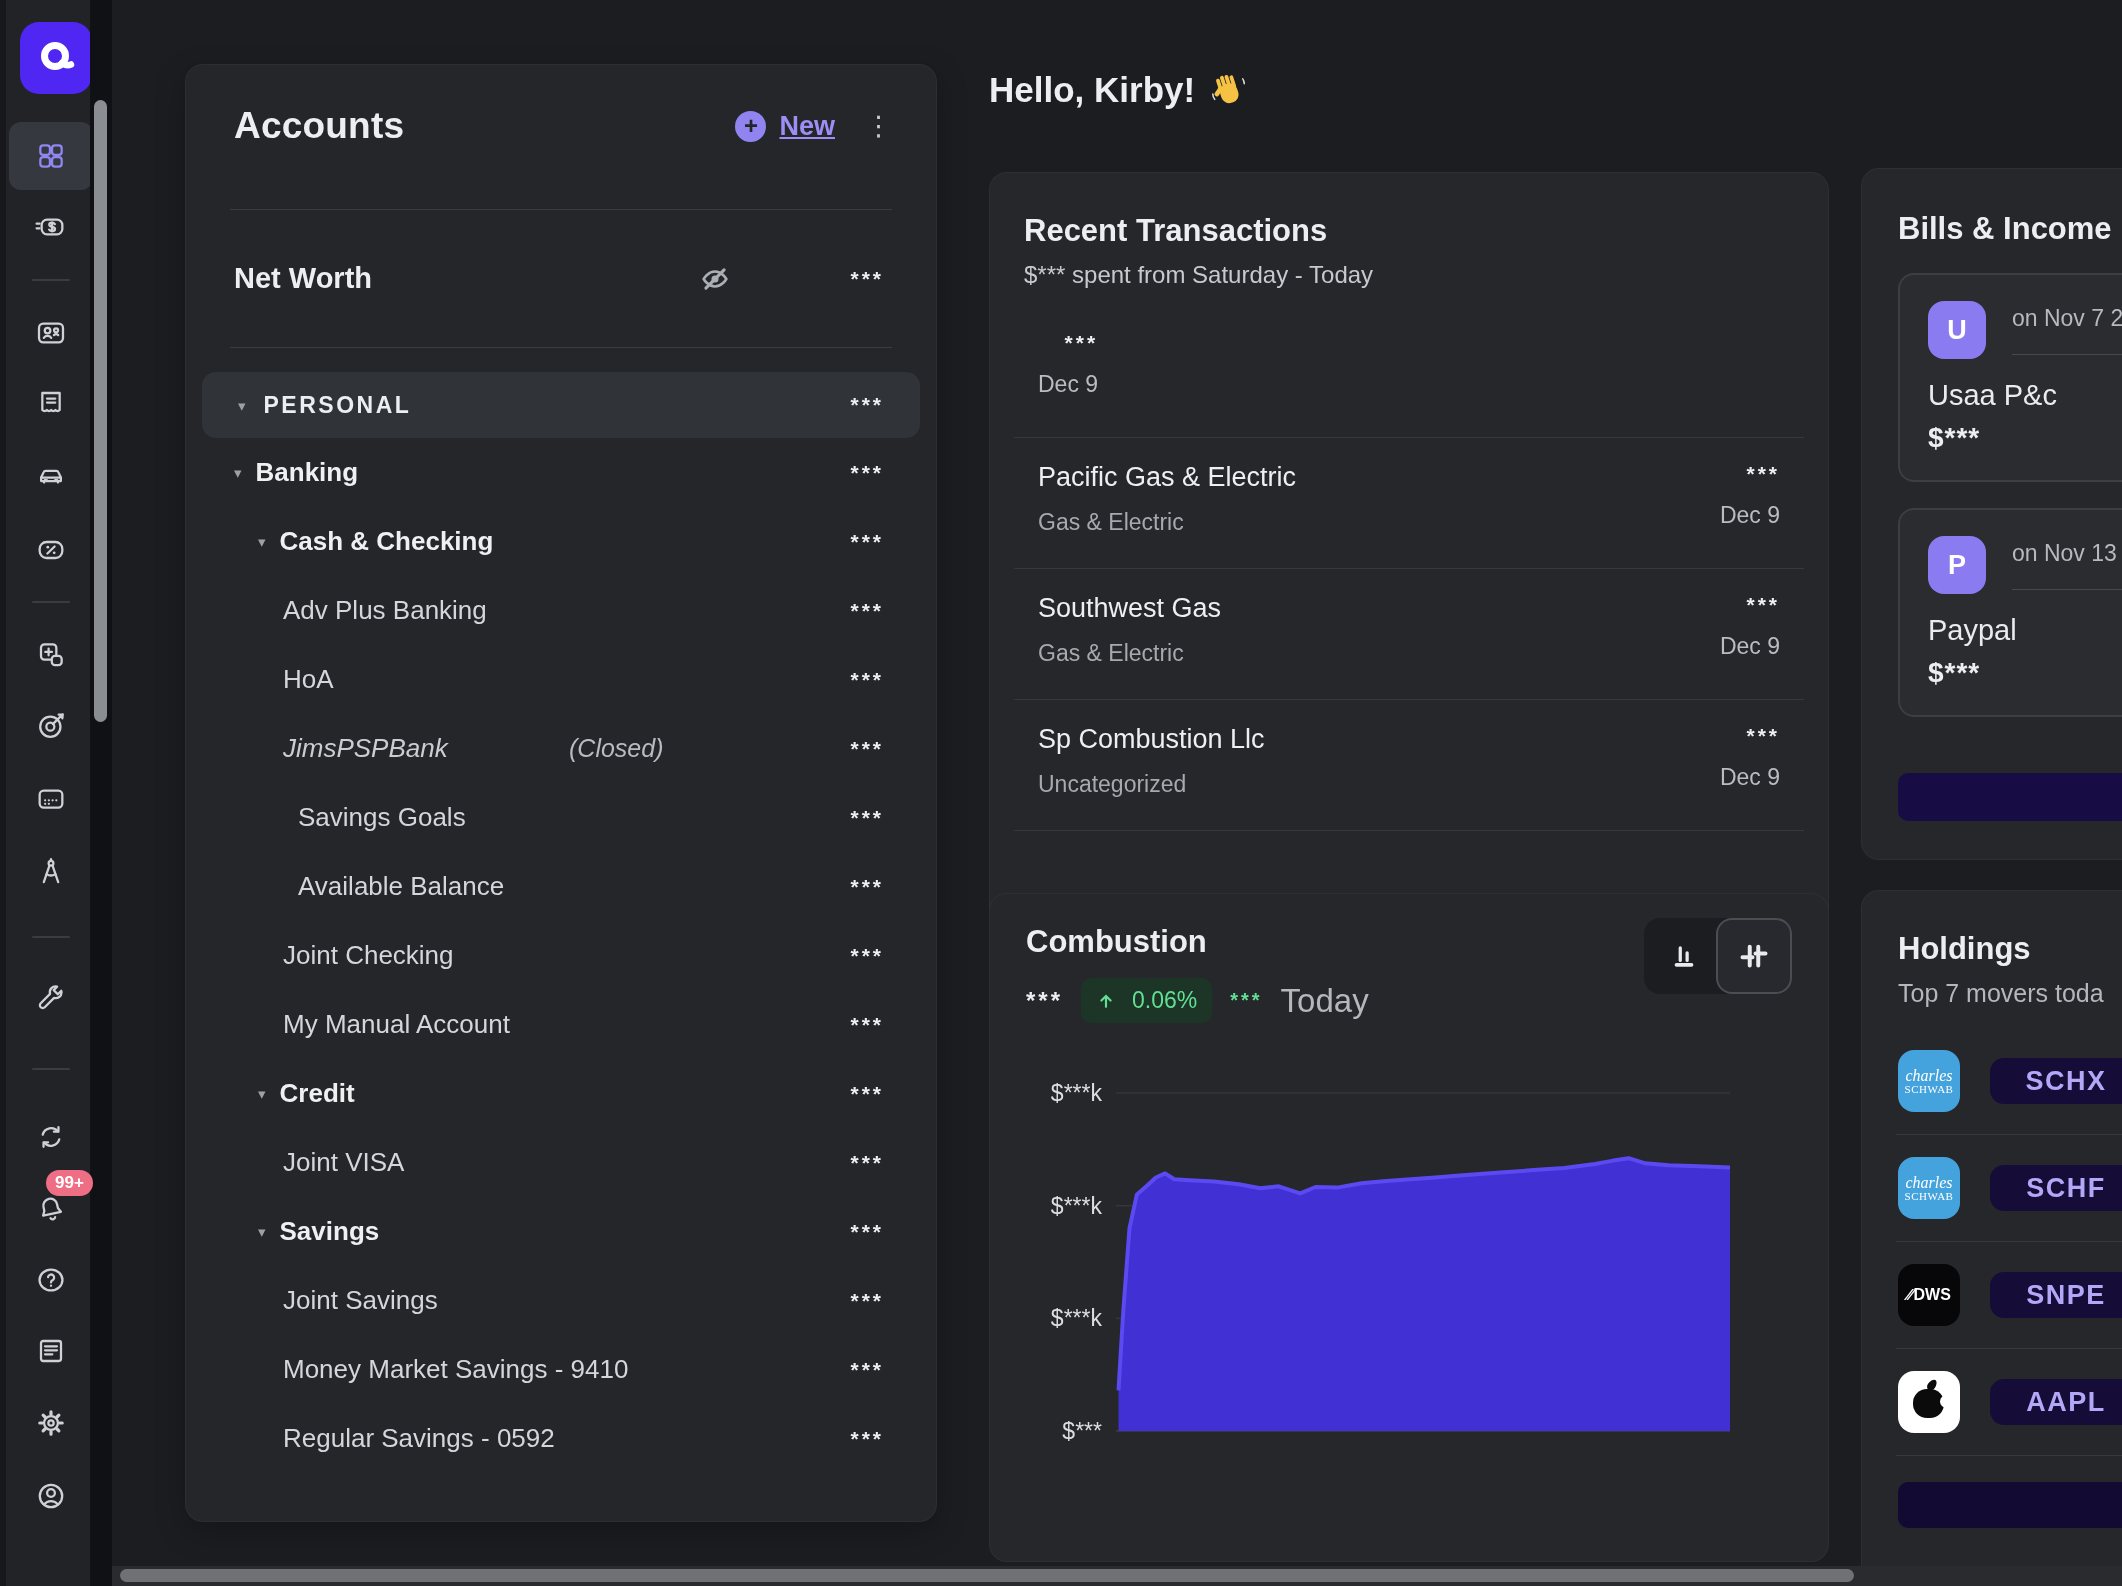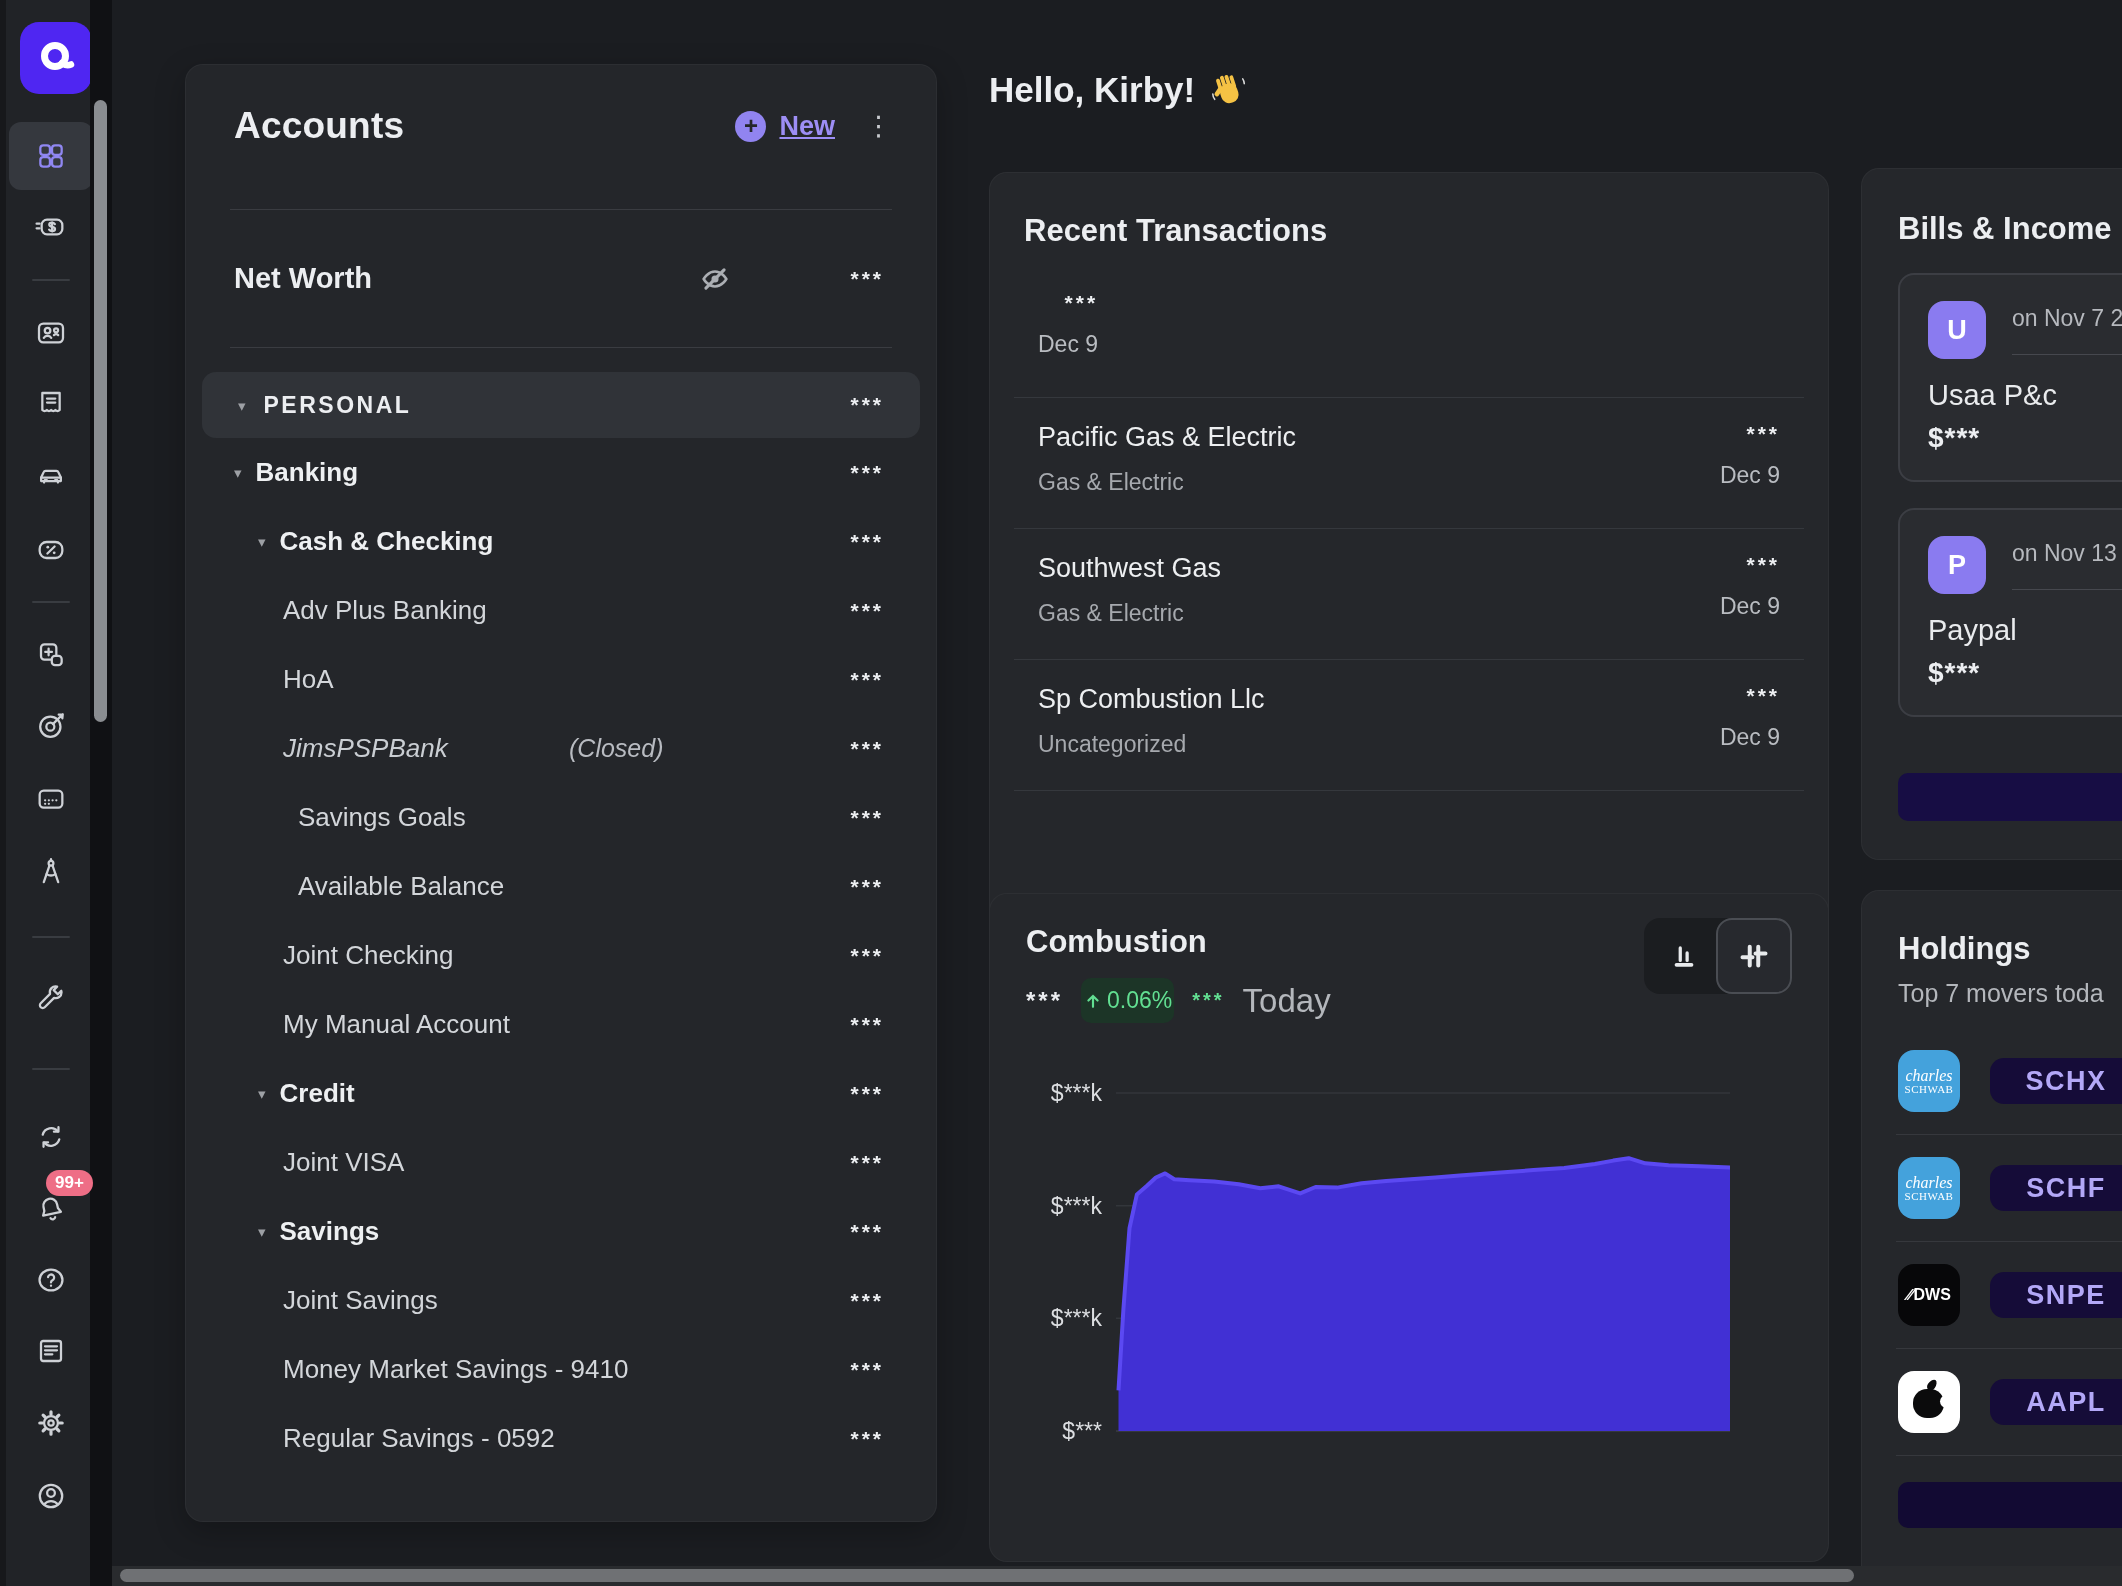--- a/index.html
+++ b/index.html
@@ -66,21 +66,21 @@
   .tx-name { font-size:27px; color:#edeff1; }
   .tx-cat { font-size:23px; color:#a6a9ae; margin-top:16px; }
   .tx-right { text-align:right; }
   .tx-date { font-size:23px; color:#b9bcc1; margin-top:16px; }
   .tx-div { height:1px; background:#35383d; margin:0 24px; }
 
   .investments { left:877px; top:893px; width:840px; height:669px; }
   .inv-head { padding:30px 36px 0; position:relative; }
   .inv-stats { display:flex; align-items:center; gap:18px; margin-top:18px; padding:0 36px; }
   .inv-stars { font-size:24px; font-weight:700; letter-spacing:3px; }
-  .pill-up { display:flex; align-items:center; gap:4px; background:#1c3527; color:#62df92; border-radius:10px; padding:9px 2px; font-size:23px; }
+  .pill-up { display:flex; align-items:center; gap:16px; background:#1c3527; color:#62df92; border-radius:10px; padding:9px 15px; font-size:23px; }
   .green-stars { color:#62df92; font-weight:700; font-size:20px; letter-spacing:3px; }
   .inv-period { font-size:33px; color:#b4b7bc; }
   .toggle { position:absolute; right:36px; top:24px; height:76px; background:#1b1d20; border-radius:16px; display:flex; align-items:center; padding:0 0 0 8px; }
   .tog-btn { width:64px; height:76px; display:flex; align-items:center; justify-content:center; cursor:pointer; }
   .tog-btn.on { width:76px; background:#27292e; border:2px solid #4a4d53; border-radius:16px; }
   .tog-btn svg { stroke:#e8eaec; fill:none; stroke-width:2.6; stroke-linecap:round; }
   .inv-chart { display:flex; margin-top:64px; padding-left:14px; }
   .ylabels { position:relative; width:112px; height:352px; }
   .ylabels span { position:absolute; right:14px; transform:translateY(-50%); font-size:23px; color:#dcdee1; }
   .chart-xlabels { display:flex; justify-content:space-between; width:614px; margin:14px 0 0 130px; }
@@ -398,20 +398,21 @@
         <rect x="6.6" y="8" width="11.1" height="12.4" rx="5"></rect>
         <rect x="2.6" y="9.6" width="7" height="3" rx="1.5" transform="rotate(-38 6 11)"></rect>
       </g>
       <path d="M2.4 14.5a6 6 0 0 0 1.2 3.4M21.3 5a6 6 0 0 1 1 3" stroke="#d9d9d9" stroke-width="1" fill="none" stroke-linecap="round"></path>
     </svg>
   </h1>
 
   <section class="card transactions">
     <div class="tx-head">
       <div class="card-title">Recent Transactions</div>
+      <div class="tx-sub">$*** spent from Saturday - Today</div>
     </div>
     <div class="tx-rows">
       <div class="tx-row">
         <div class="tx-right">
             <div class="stars">***</div>
              <div class="tx-date">Dec 9</div>
           </div>
       </div>
       <div class="tx-div"></div>
       <div class="tx-row">

